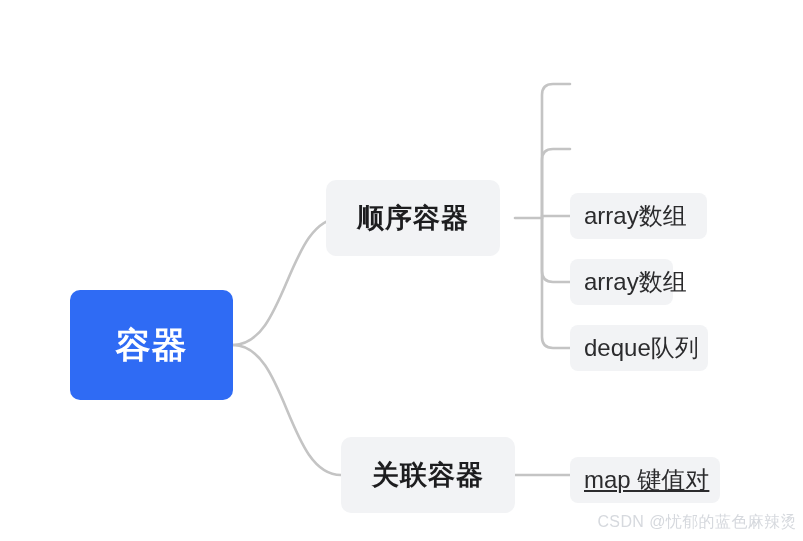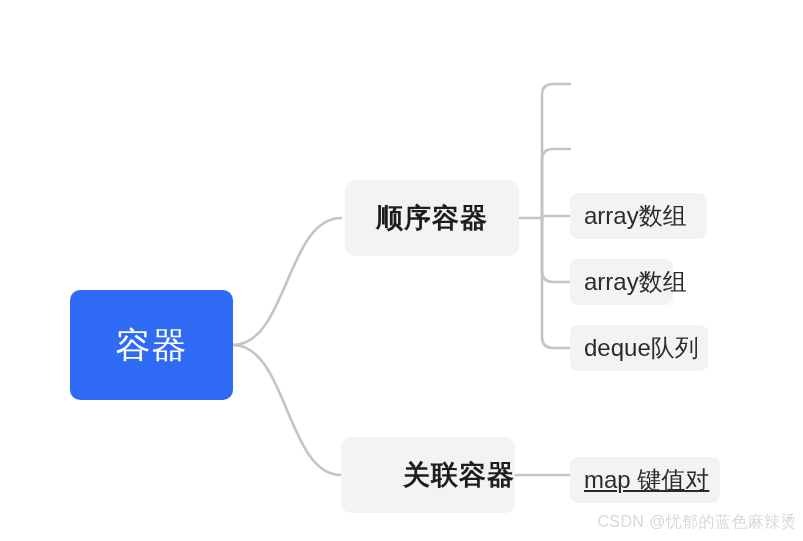--- a/index.html
+++ b/index.html
@@ -33,44 +33,43 @@
   }
   .node-root {
     left: 70px;
     top: 290px;
     width: 163px;
     height: 110px;
     background: #2f6bf4;
     border-radius: 10px;
     color: #ffffff;
     font-size: 35px;
-    font-weight: normal;
+    font-weight: bold;
     letter-spacing: 1px;
   }
   .node-branch {
     background: #f2f3f5;
     border-radius: 10px;
     color: #1d1d1f;
     font-size: 27px;
     font-weight: bold;
     letter-spacing: 1px;
   }
   .branch-sequential {
-    left: 345px;
+    left: 326px;
     top: 180px;
     width: 174px;
     height: 76px;
     justify-content: center;
   }
   .branch-associative {
     left: 341px;
     top: 437px;
     width: 174px;
     height: 76px;
-    justify-content: flex-end;
   }
   .node-leaf {
     background: #f2f3f5;
     border-radius: 8px;
     color: #2b2b2d;
     font-size: 24px;
     font-weight: normal;
     height: 46px;
     padding: 0 14px;
     justify-content: flex-start;

